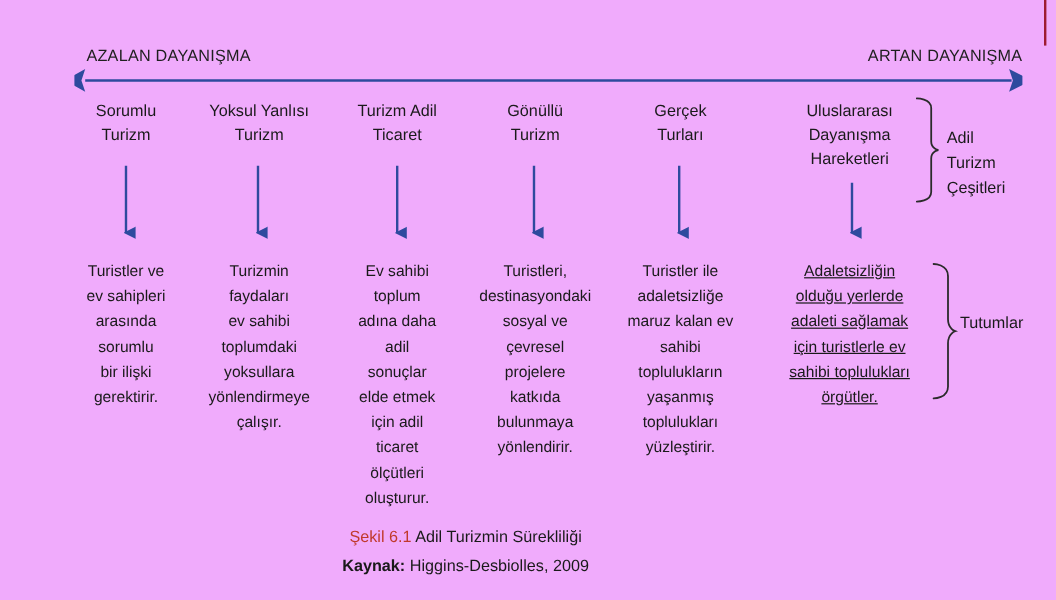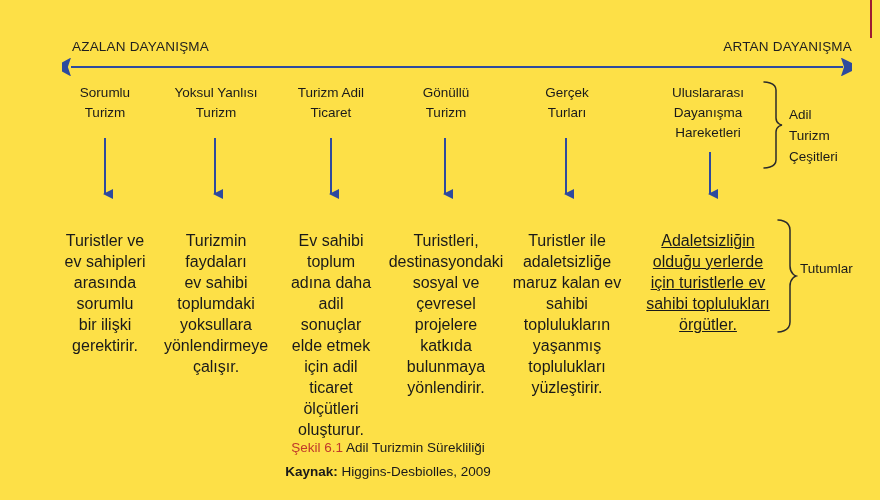--- a/index.html
+++ b/index.html
@@ -7,21 +7,21 @@
     padding: 0;
     background: #ffffff;
   }
   body {
     font-family: "Liberation Sans", sans-serif;
   }
   #figure-root {
     position: relative;
     width: 880px;
     height: 500px;
-    background: #fde047;
+    background: #f0abfc;
     overflow: hidden;
   }
 
   
   .edge-rule {
     position: absolute;
     left: 870px;
     top: 0px;
     width: 2px;
     height: 38px;
@@ -53,22 +53,22 @@
     position: absolute;
     text-align: center;
     color: #1a1a1a;
   }
   .col-head {
     top: 83px;
     font-size: 13.5px;
     line-height: 20px;
   }
   .col-body {
-    top: 230px;
-    font-size: 16px;
+    top: 215px;
+    font-size: 13px;
     line-height: 21px;
   }
 
   .c0 { left: 46px;  width: 118px; }
   .c1 { left: 156px; width: 120px; }
   .c2 { left: 272px; width: 118px; }
   .c3 { left: 386px; width: 120px; }
   .c4 { left: 506px; width: 122px; }
   .c5 { left: 632px; width: 152px; }
 
@@ -234,20 +234,21 @@
     <div>sahibi</div>
     <div>toplulukların</div>
     <div>yaşanmış</div>
     <div>toplulukları</div>
     <div>yüzleştirir.</div>
   </div>
 
   <div class="col col-body c5">
     <div>Adaletsizliğin</div>
     <div>olduğu yerlerde</div>
+    <div>adaleti sağlamak</div>
     <div>için turistlerle ev</div>
     <div>sahibi toplulukları</div>
     <div>örgütler.</div>
   </div>
 
   <svg class="brace" style="left:760px; top:80px; width:26px; height:90px" viewBox="0 0 26 90">
     <path d="M4,2 C4,2 16,2 16,10 L16,38 C16,44 22,45 22,45 C22,45 16,46 16,52 L16,80 C16,88 4,88 4,88" fill="none" stroke="#2b2b2b" stroke-width="1.5" stroke-linecap="round"></path>
   </svg>
   <div class="group-label" id="group-label-types">
     <div>Adil</div>

